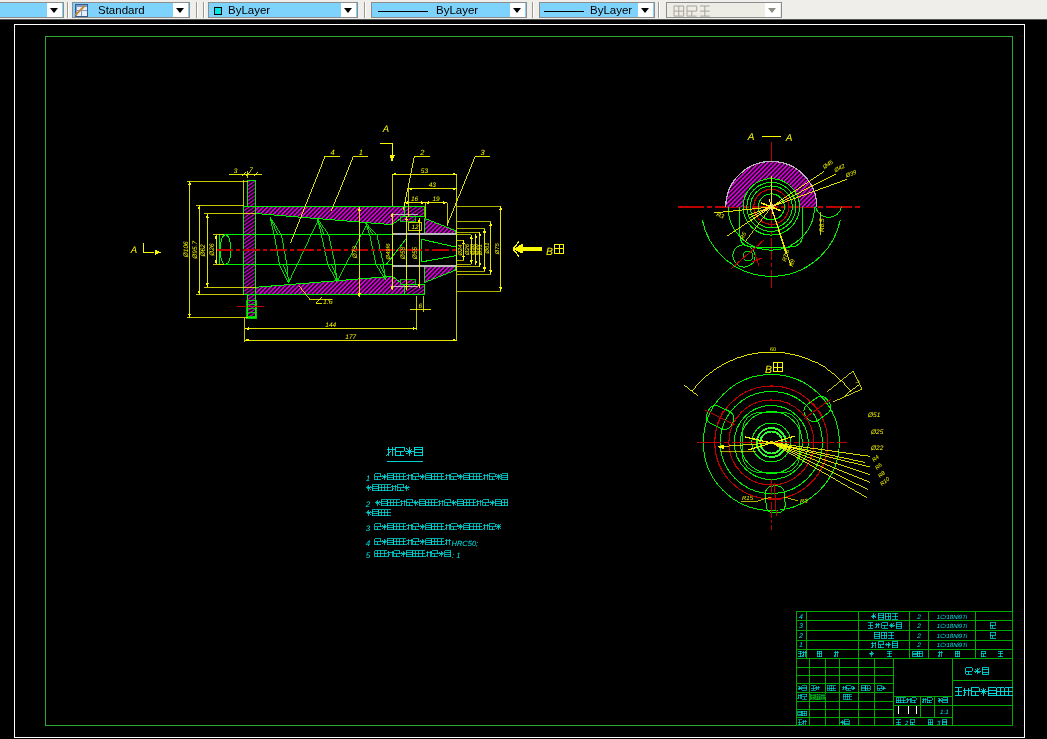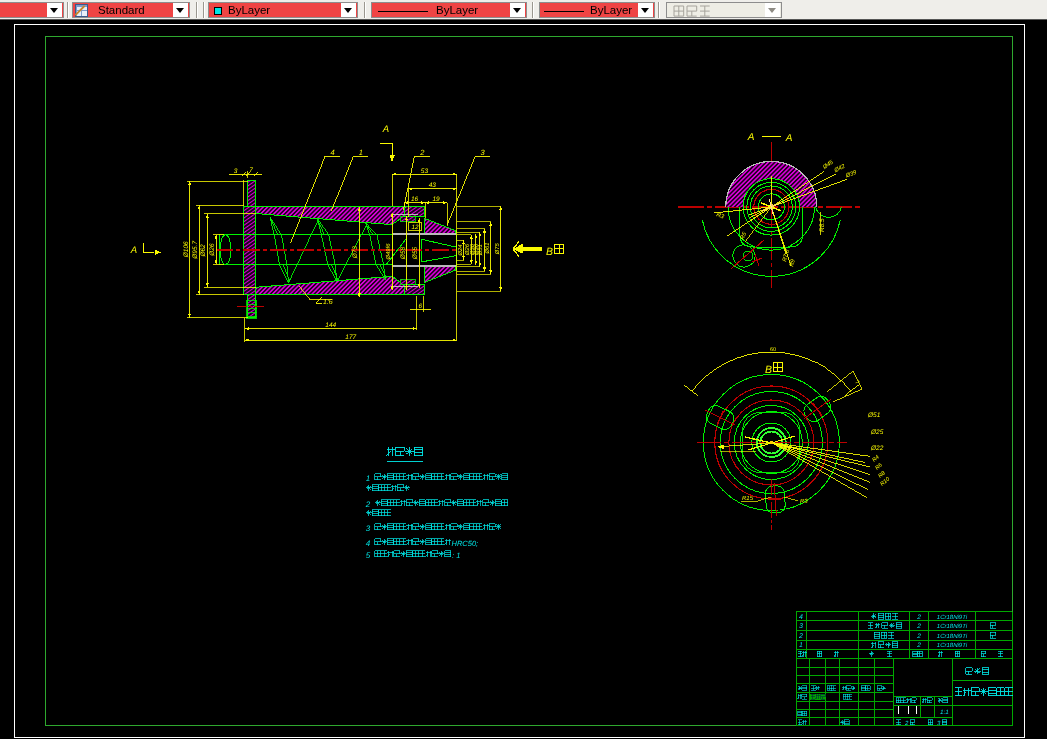--- a/index.html
+++ b/index.html
@@ -1,18 +1,18 @@
 <!DOCTYPE html>
 <html><head><meta charset="utf-8"><style>
 * { margin:0; padding:0; box-sizing:border-box; }
 html,body { width:1047px; height:739px; background:#000; overflow:hidden;
   font-family:"Liberation Sans", sans-serif; }
 #toolbar { position:absolute; left:0; top:0; width:1047px; height:20px;
   background:#efeeea; border-bottom:1px solid #555; }
-.combo { position:absolute; top:2px; height:16px; background:#ef4444;
+.combo { position:absolute; top:2px; height:16px; background:#7dd3fc;
   border:1px solid #8d8d8d; }
 .combo .txt { position:absolute; left:4px; top:1px; font-size:11.5px; color:#000; white-space:nowrap; }
 .cbtn { position:absolute; right:1px; top:0px; width:15px; height:14px; background:#fff; }
 .arr { position:absolute; left:3px; top:5px; width:0; height:0;
   border-left:4.5px solid transparent; border-right:4.5px solid transparent; border-top:5px solid #000; }
 .sep { position:absolute; top:2px; width:2px; height:16px;
   border-left:1px solid #9a978f; border-right:1px solid #fff; }
 svg { position:absolute; left:0; top:0; }
 </style></head>
 <body>

